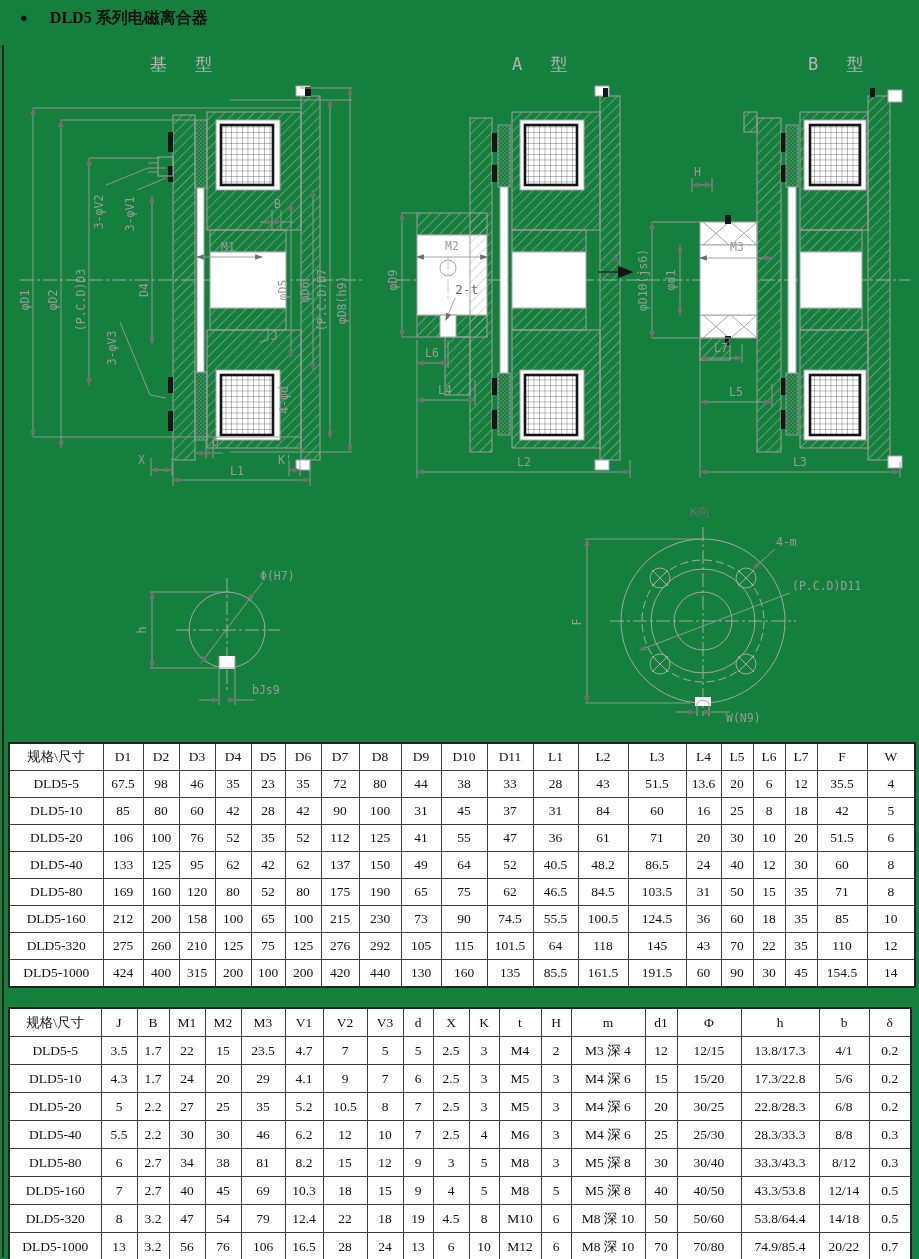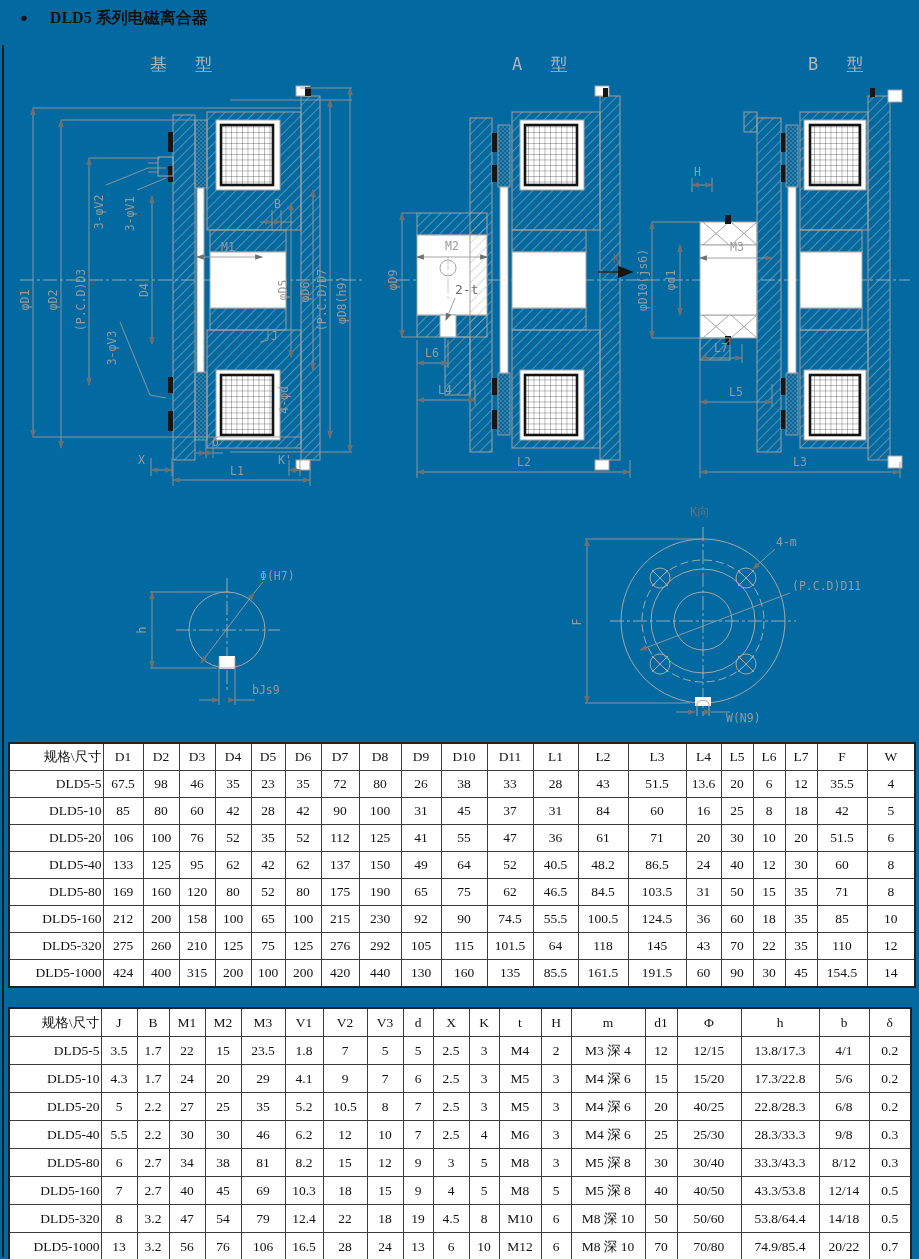--- a/index.html
+++ b/index.html
@@ -1,16 +1,16 @@
 <!DOCTYPE html>
 <html><head>
 <meta charset="utf-8">
 <style>
   html,body{margin:0;padding:0;background:#fff;}
-  .page{position:relative;width:919px;height:1259px;background:#0369a1;overflow:hidden;
+  .page{position:relative;width:919px;height:1259px;background:#15803d;overflow:hidden;
         font-family:"Liberation Serif",serif;color:#111;}
   .page-border{position:absolute;left:2px;top:45px;width:2px;height:1212px;background:#1c1c1c;}
   .doc-title{position:absolute;left:20px;top:8px;font-size:16px;font-weight:bold;
              font-family:"Liberation Serif",serif;white-space:nowrap;}
   .doc-title .bullet{display:inline-block;font-size:13px;margin-right:22px;vertical-align:1px;}
   
   .draw{position:absolute;left:0;top:40px;}
   .ln{stroke:#a6a6a6;fill:none;stroke-width:1;}
   .fillw{fill:#ffffff;stroke:#a6a6a6;stroke-width:1;}
   .hat{fill:url(#hat);stroke:#9f9f9f;stroke-width:1;}
@@ -26,21 +26,21 @@
   
   table.spec{position:absolute;left:8px;border-collapse:collapse;table-layout:fixed;
              font-family:"Liberation Serif",serif;font-size:13.5px;background:#fff;}
   #table1{top:742px;}
   #table2{top:1007px;}
   table.spec td,table.spec th{border:1px solid #3c3c3c;text-align:center;padding:0 1px;
              font-weight:normal;white-space:nowrap;overflow:hidden;}
   #table1 td,#table1 th{height:26px;}
   #table2 td,#table2 th{height:27px;}
   table.spec{border:2px solid #222;}
-  table.spec .c0{text-align:right;}
+  table.spec .c0{text-align:center;}
 </style>
 </head>
 <body>
 
 <div class="page">
   <div class="page-border"></div>
 
   <div class="doc-title">
     <span class="bullet">●</span><span>DLD5 系列电磁离合器</span>
   </div>
@@ -414,21 +414,21 @@
         <tr>
           <td class="c0">DLD5-5</td>
           <td>67.5</td>
           <td>98</td>
           <td>46</td>
           <td>35</td>
           <td>23</td>
           <td>35</td>
           <td>72</td>
           <td>80</td>
-          <td>26</td>
+          <td>44</td>
           <td>38</td>
           <td>33</td>
           <td>28</td>
           <td>43</td>
           <td>51.5</td>
           <td>13.6</td>
           <td>20</td>
           <td>6</td>
           <td>12</td>
           <td>35.5</td>
@@ -529,21 +529,21 @@
         <tr>
           <td class="c0">DLD5-160</td>
           <td>212</td>
           <td>200</td>
           <td>158</td>
           <td>100</td>
           <td>65</td>
           <td>100</td>
           <td>215</td>
           <td>230</td>
-          <td>92</td>
+          <td>73</td>
           <td>90</td>
           <td>74.5</td>
           <td>55.5</td>
           <td>100.5</td>
           <td>124.5</td>
           <td>36</td>
           <td>60</td>
           <td>18</td>
           <td>35</td>
           <td>85</td>
@@ -646,21 +646,21 @@
         </tr>
       </thead>
       <tbody>
         <tr>
           <td class="c0">DLD5-5</td>
           <td>3.5</td>
           <td>1.7</td>
           <td>22</td>
           <td>15</td>
           <td>23.5</td>
-          <td>1.8</td>
+          <td>4.7</td>
           <td>7</td>
           <td>5</td>
           <td>5</td>
           <td>2.5</td>
           <td>3</td>
           <td>M4</td>
           <td>2</td>
           <td>M3 深 4</td>
           <td>12</td>
           <td>12/15</td>
@@ -700,21 +700,21 @@
           <td>5.2</td>
           <td>10.5</td>
           <td>8</td>
           <td>7</td>
           <td>2.5</td>
           <td>3</td>
           <td>M5</td>
           <td>3</td>
           <td>M4 深 6</td>
           <td>20</td>
-          <td>40/25</td>
+          <td>30/25</td>
           <td>22.8/28.3</td>
           <td>6/8</td>
           <td>0.2</td>
         </tr>
         <tr>
           <td class="c0">DLD5-40</td>
           <td>5.5</td>
           <td>2.2</td>
           <td>30</td>
           <td>30</td>
@@ -724,21 +724,21 @@
           <td>10</td>
           <td>7</td>
           <td>2.5</td>
           <td>4</td>
           <td>M6</td>
           <td>3</td>
           <td>M4 深 6</td>
           <td>25</td>
           <td>25/30</td>
           <td>28.3/33.3</td>
-          <td>9/8</td>
+          <td>8/8</td>
           <td>0.3</td>
         </tr>
         <tr>
           <td class="c0">DLD5-80</td>
           <td>6</td>
           <td>2.7</td>
           <td>34</td>
           <td>38</td>
           <td>81</td>
           <td>8.2</td>

